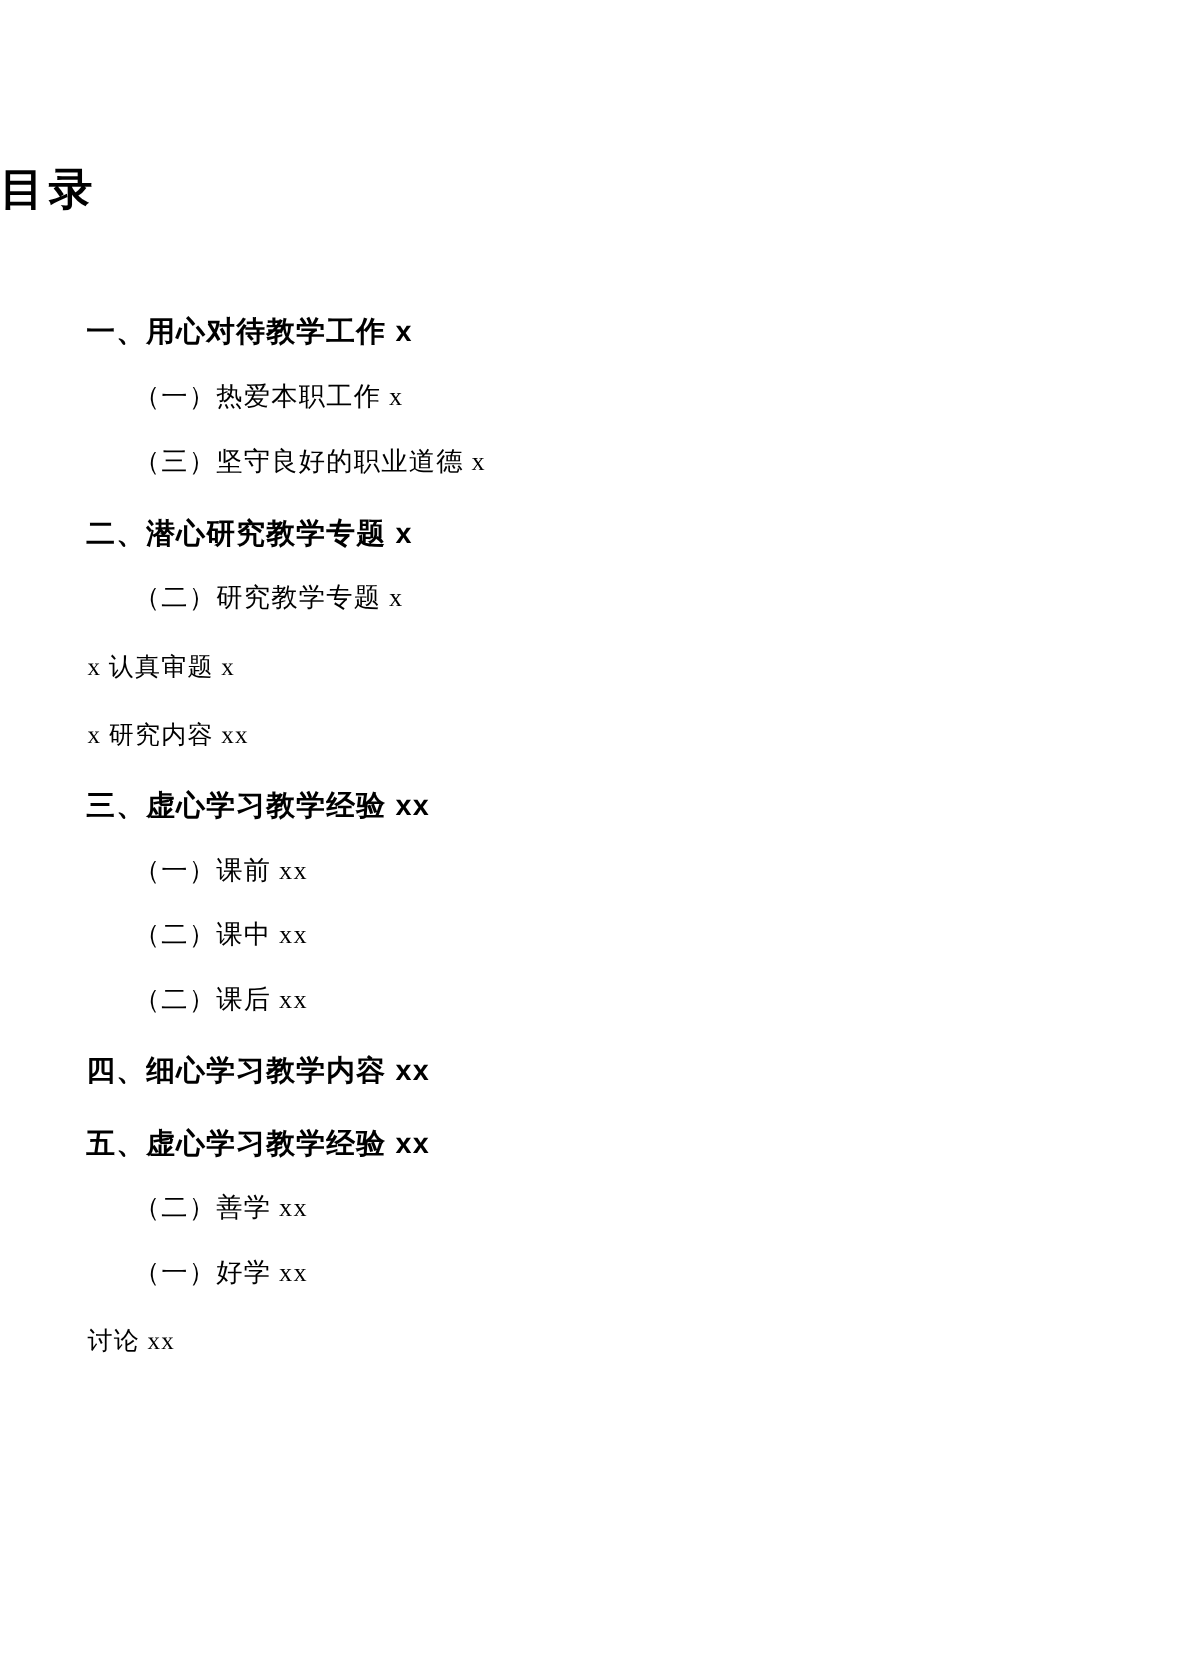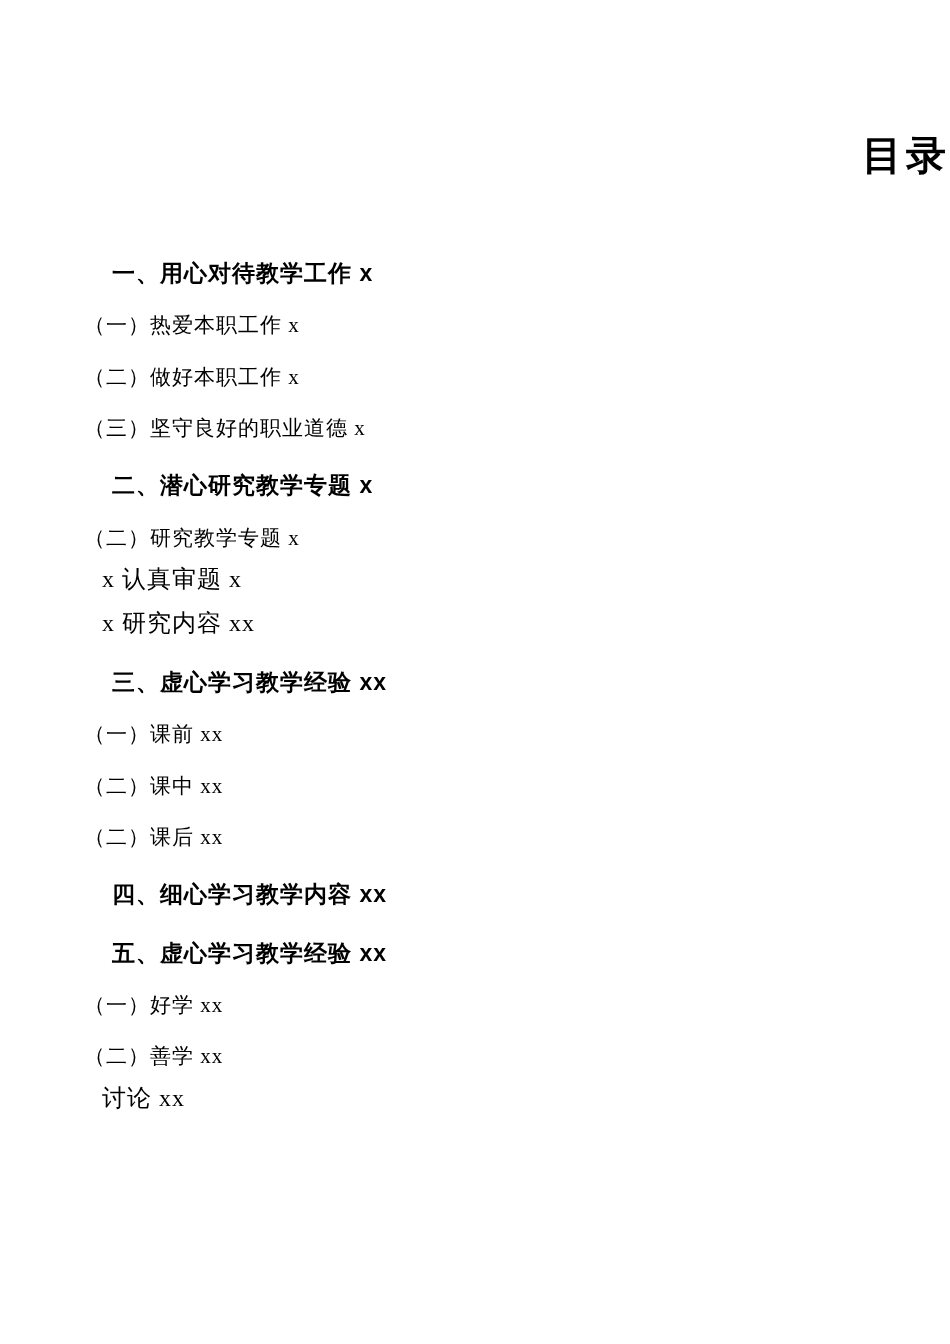--- a/index.html
+++ b/index.html
@@ -11,84 +11,83 @@
     width: 950px;
     height: 1344px;
     background: #ffffff;
     position: relative;
     box-sizing: border-box;
     font-family: "Liberation Serif", "DejaVu Serif", serif;
     color: #000000;
     overflow: hidden;
   }
   .doc-title {
-    text-align: right;
+    text-align: left;
     font-family: "Liberation Serif", "DejaVu Serif", serif;
     font-weight: bold;
-    font-size: 40px;
+    font-size: 35px;
     letter-spacing: 4px;
     margin: 0;
     padding-top: 128px;
   }
   .toc {
     margin: 0;
     padding: 0;
     list-style: none;
     padding-top: 48px;
   }
   .toc-entry {
     white-space: nowrap;
   }
   .level-1 {
     font-family: "Liberation Sans", "DejaVu Sans", sans-serif;
     font-weight: bold;
     font-size: 23px;
     letter-spacing: 1px;
-    padding-left: 112px;
+    padding-left: 69px;
     margin-top: 26px;
     margin-bottom: 0;
     line-height: 1.4;
   }
   .level-2 {
     font-family: "Liberation Serif", "DejaVu Serif", serif;
     font-size: 21px;
     letter-spacing: 1px;
-    padding-left: 84px;
+    padding-left: 107px;
     margin-top: 22px;
     margin-bottom: 0;
     line-height: 1.4;
   }
   .level-note {
     font-family: "Liberation Serif", "DejaVu Serif", serif;
-    font-size: 24px;
+    font-size: 20px;
     letter-spacing: 1px;
-    padding-left: 102px;
-    margin-top: 10px;
+    padding-left: 70px;
+    margin-top: 26px;
     margin-bottom: 0;
     line-height: 1.4;
   }
 </style>
 </head>
 <body>
 
 <div class="page">
   <h1 class="doc-title">目录</h1>
 
   <ul class="toc">
     <li class="toc-entry level-1">一、用心对待教学工作 x</li>
     <li class="toc-entry level-2">（一）热爱本职工作 x</li>
-    <li class="toc-entry level-2">（二）做好本职工作 x</li>
     <li class="toc-entry level-2">（三）坚守良好的职业道德 x</li>
     <li class="toc-entry level-1">二、潜心研究教学专题 x</li>
     <li class="toc-entry level-2">（二）研究教学专题 x</li>
     <li class="toc-entry level-note">x 认真审题 x</li>
     <li class="toc-entry level-note">x 研究内容 xx</li>
     <li class="toc-entry level-1">三、虚心学习教学经验 xx</li>
     <li class="toc-entry level-2">（一）课前 xx</li>
     <li class="toc-entry level-2">（二）课中 xx</li>
     <li class="toc-entry level-2">（二）课后 xx</li>
     <li class="toc-entry level-1">四、细心学习教学内容 xx</li>
     <li class="toc-entry level-1">五、虚心学习教学经验 xx</li>
+    <li class="toc-entry level-2">（二）善学 xx</li>
     <li class="toc-entry level-2">（一）好学 xx</li>
-    <li class="toc-entry level-2">（二）善学 xx</li>
     <li class="toc-entry level-note">讨论 xx</li>
   </ul>
 </div>
 
 </body></html>

